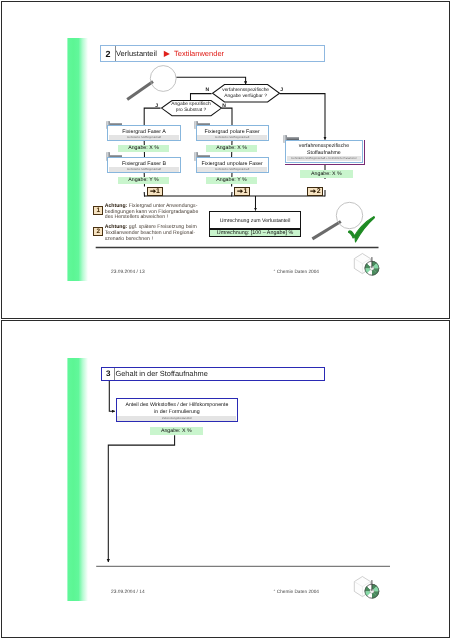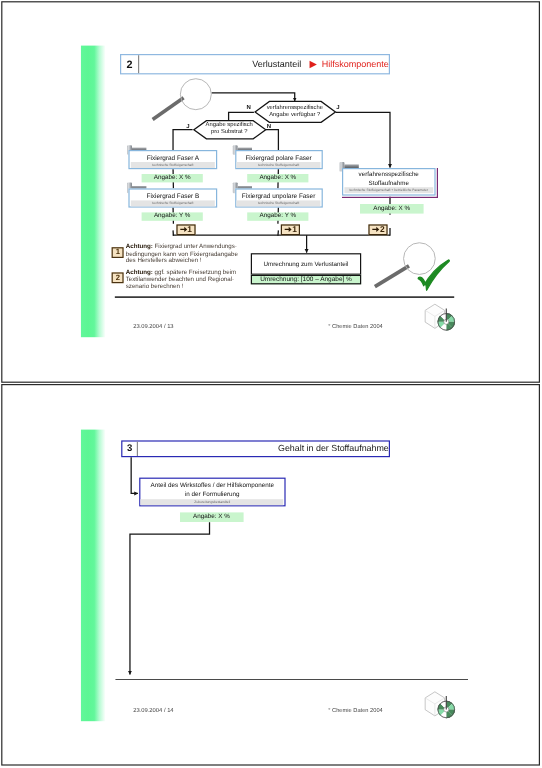--- a/index.html
+++ b/index.html
@@ -15,21 +15,21 @@
 
 .greenbar{position:absolute;background:linear-gradient(to right,
    #ffffff 0%, #61f79a 4%, #5cf694 30%, #62f79b 55%, #b5fbd2 75%, #ffffff 100%);}
 
 
 .titlebar{position:absolute;box-sizing:border-box;border:1.2px solid #8fb8e0;background:#fff;}
 .titlenum{position:absolute;left:0;top:0;bottom:0;box-sizing:border-box;
    border-right:1.2px solid #8a8a8a;display:flex;align-items:center;justify-content:center;
    font-weight:bold;color:#111;}
 .titletext{position:absolute;left:0;right:0;top:0;bottom:0;display:flex;align-items:center;
-   justify-content:flex-end;color:#1a1a1a;}
+   justify-content:flex-start;color:#1a1a1a;}
 .tarrow{color:#e0201b;margin:0 4px 0 7px;font-size:8px;line-height:1;}
 .tsub{color:#e0201b;}
 
 
 .fbox{position:absolute;box-sizing:border-box;background:#fff;}
 .fbox .ftitle{position:absolute;left:0;right:0;top:0;display:flex;align-items:center;
    justify-content:center;text-align:center;color:#111;}
 .fbox .fsub{position:absolute;left:0.6px;right:0.6px;bottom:0.6px;background:#e4e4e4;
    text-align:center;color:#6a6a6a;overflow:hidden;white-space:nowrap;}
 .greenval{position:absolute;background:#c9f5cd;text-align:center;color:#111;
@@ -72,21 +72,21 @@
   <div class="slide" id="slide1">
     <div class="inner">
 
       <div class="greenbar" style="left:67.4px;top:38px;width:21px;height:243px;"></div>
 
       <div class="titlebar" style="left:100px;top:45px;width:225px;height:17px;">
         <div class="titlenum" style="width:15px;font-size:9px;">2</div>
         <div class="titletext" style="padding-left:15px;font-size:7.5px;">
           <span>Verlustanteil</span>
           <span class="tarrow">▶</span>
-          <span class="tsub">Hilfskomponente</span>
+          <span class="tsub">Textilanwender</span>
         </div>
       </div>
 
       <svg style="position:absolute;left:0;top:0;" width="449" height="318">
         <defs>
           <marker id="ah" markerWidth="6" markerHeight="6" refX="2.8" refY="1.55" orient="auto">
             <path d="M0,0 L3.1,1.55 L0,3.1 z" fill="#141414"></path>
           </marker>
         </defs>
         <g stroke="#141414" stroke-width="1.05" fill="none" stroke-linecap="butt">

